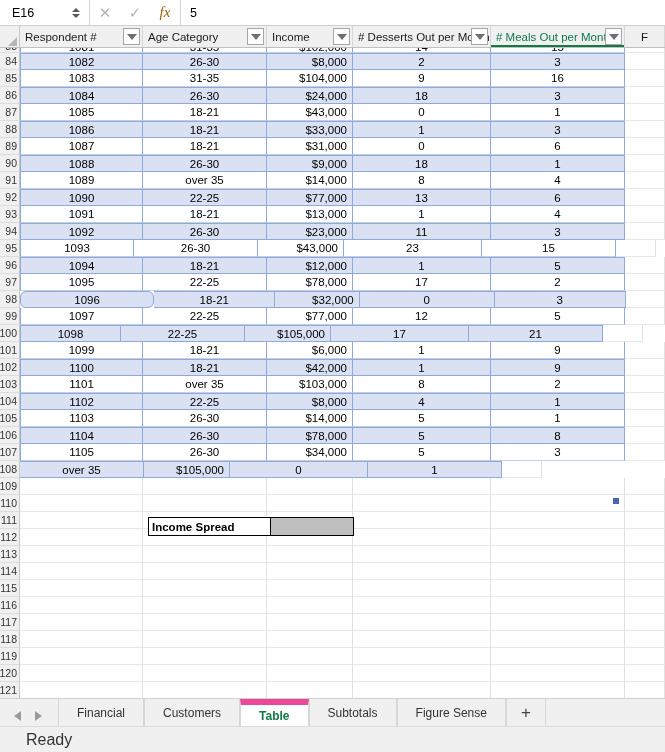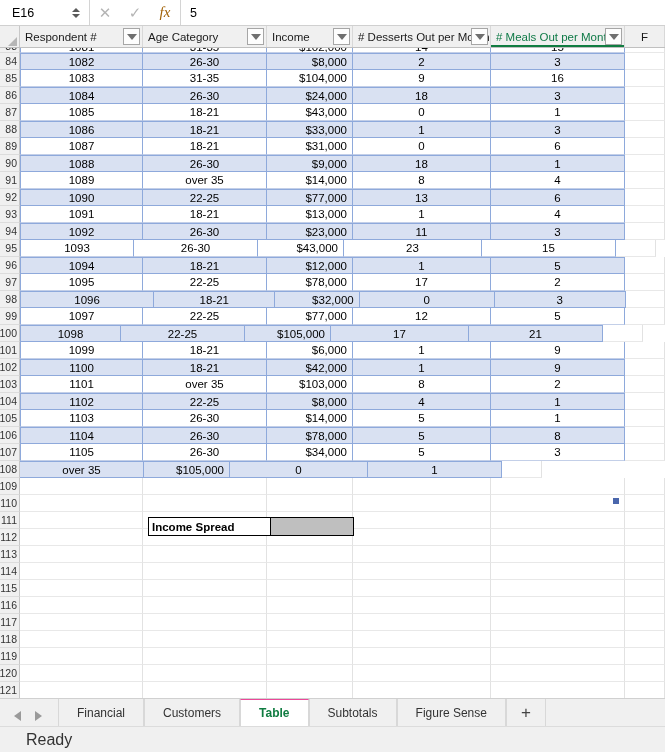--- a/index.html
+++ b/index.html
@@ -234,21 +234,21 @@
     font-size: 12px;
     color: #333;
     border-left: 1px solid #d8d8d8;
     border-right: 1px solid #d8d8d8;
     background: #f0f0f0;
   }
   .tab.active {
     background: #ffffff;
     color: #107c41;
     font-weight: bold;
-    border-top: 1px solid #ec4899;
+    border-top: 6px solid #ec4899;
   }
   .tab.plus {
     font-size: 17px;
     color: #444;
     padding: 0 14px;
     border-left: 1px solid #d8d8d8;
     border-right: none;
   }
   .tabfill { flex: 1; border-left: 1px solid #d8d8d8; height: 27px; }
 
@@ -450,21 +450,21 @@
         <div class="rh">97</div>
         <div class="cell ctr tcell first" style="width: 123px;">1095</div>
         <div class="cell ctr tcell" style="width: 124px;">22-25</div>
         <div class="cell rgt tcell" style="width: 86px;">$78,000</div>
         <div class="cell ctr tcell" style="width: 138px;">17</div>
         <div class="cell ctr tcell" style="width: 134px;">2</div>
         <div class="cell ctr" style="width: 40px;"></div>
       </div>
       <div class="row band">
         <div class="rh">98</div>
-        <div class="cell ctr tcell first" style="width: 137px;">1096</div>
+        <div class="cell ctr tcell first" style="width: 137px; border-radius: 6px;">1096</div>
         <div class="cell ctr tcell" style="width: 124px;">18-21</div>
         <div class="cell rgt tcell" style="width: 86px;">$32,000</div>
         <div class="cell ctr tcell" style="width: 138px;">0</div>
         <div class="cell ctr tcell" style="width: 134px;">3</div>
         <div class="cell ctr" style="width: 40px;"></div>
       </div>
       <div class="row">
         <div class="rh">99</div>
         <div class="cell ctr tcell first" style="width: 123px;">1097</div>
         <div class="cell ctr tcell" style="width: 124px;">22-25</div>

